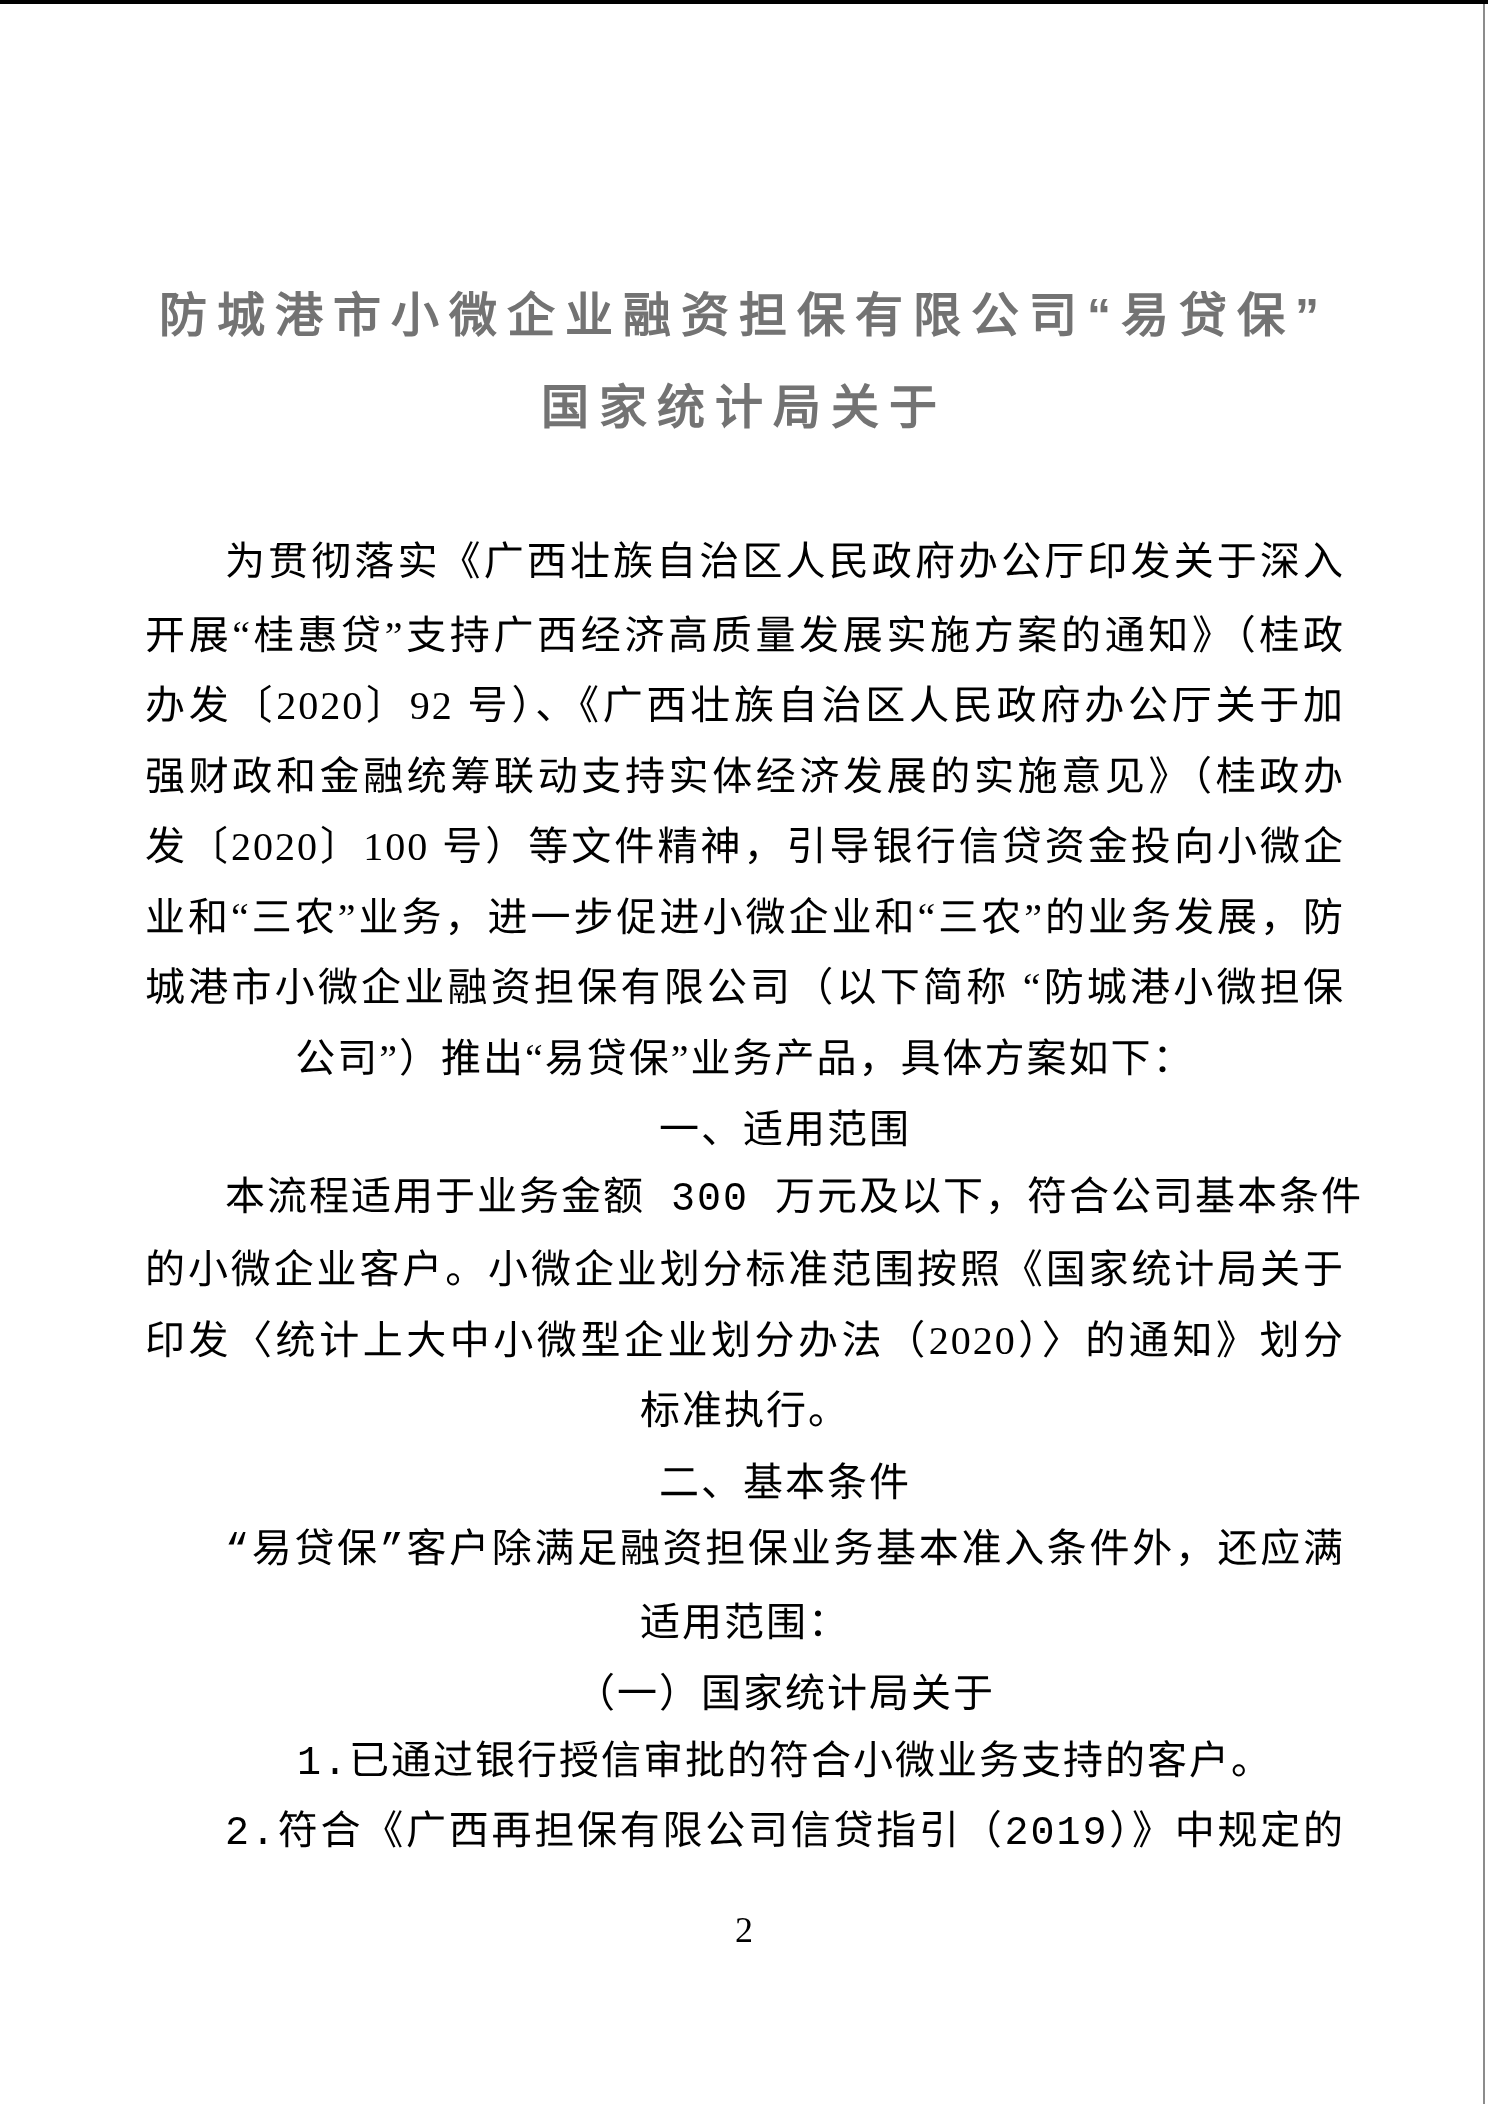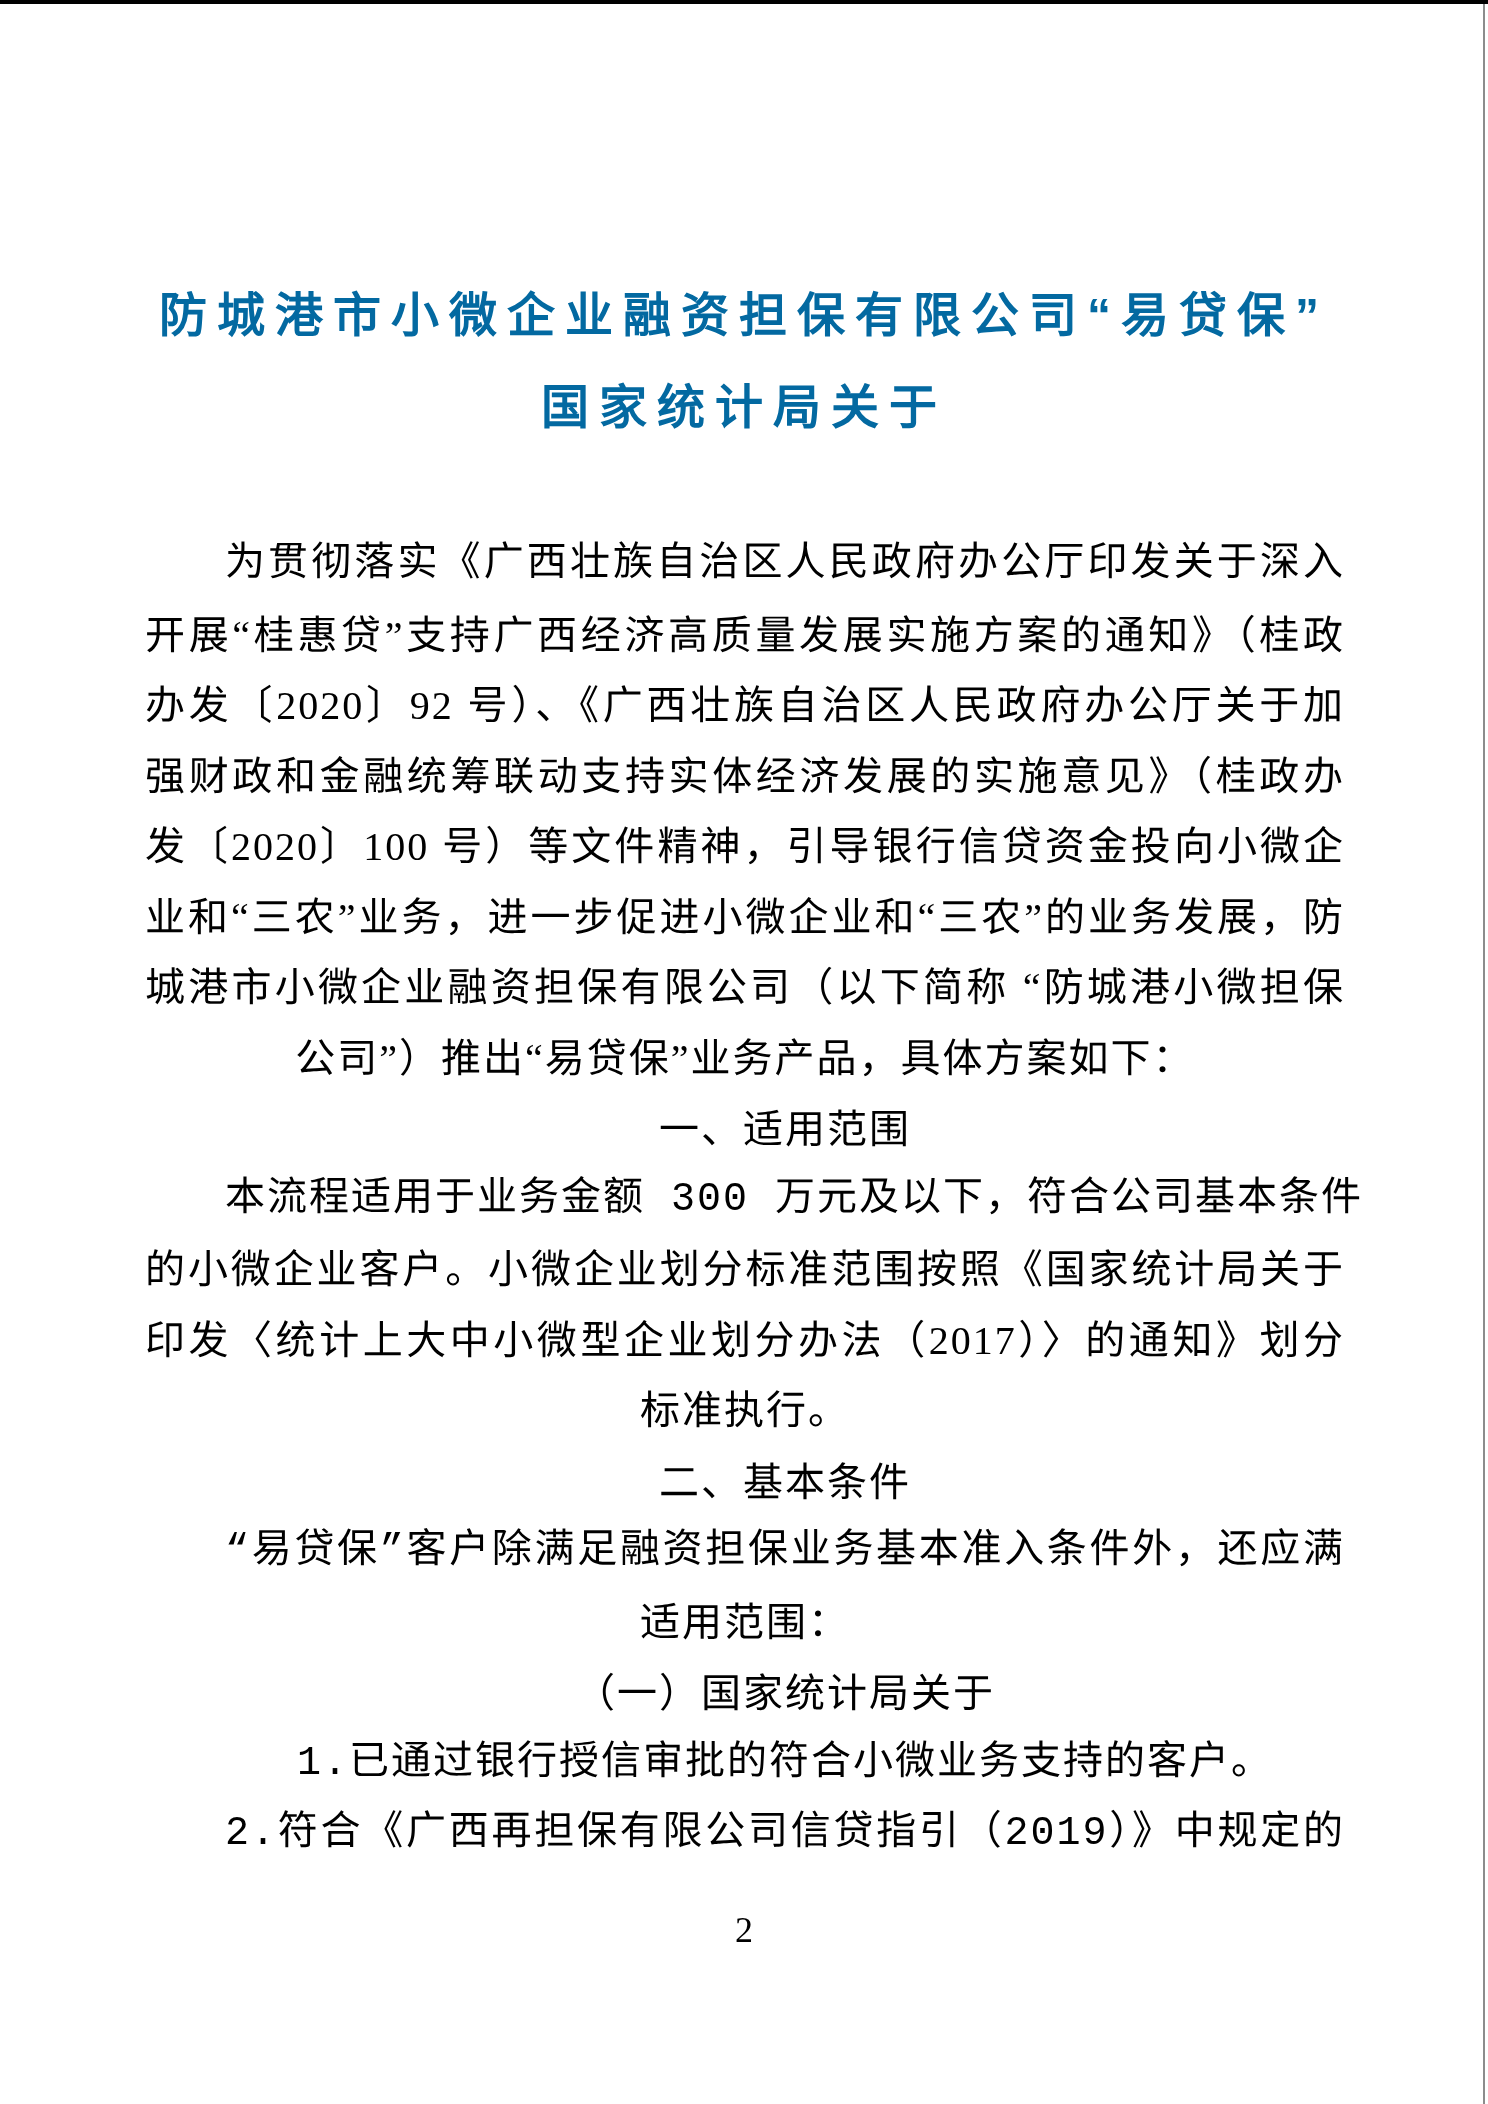--- a/index.html
+++ b/index.html
@@ -30,21 +30,21 @@
     background: #8c8c8c;
   }
   .doc-title {
     padding-top: 270px;
     text-align: center;
     font-family: "Liberation Sans", "DejaVu Sans", sans-serif;
     font-weight: bold;
     font-size: 48px;
     line-height: 92px;
     letter-spacing: 10px;
-    color: #0369a1;
+    color: #737373;
   }
   .doc-body {
     margin: 76px 0 0 145px;
     width: 1200px;
     font-size: 40px;
     letter-spacing: 2px;
     color: #000000;
   }
   .line {
     line-height: 70.5px;
@@ -94,21 +94,21 @@
       <div class="line para fill">开展“桂惠贷”支持广西经济高质量发展实施方案的通知》（桂政</div>
       <div class="line para fill">办发〔2020〕92 号）、《广西壮族自治区人民政府办公厅关于加</div>
       <div class="line para fill">强财政和金融统筹联动支持实体经济发展的实施意见》（桂政办</div>
       <div class="line para fill">发〔2020〕100 号）等文件精神，引导银行信贷资金投向小微企</div>
       <div class="line para fill">业和“三农”业务，进一步促进小微企业和“三农”的业务发展，防</div>
       <div class="line para fill">城港市小微企业融资担保有限公司（以下简称 “防城港小微担保</div>
       <div class="line para">公司”）推出“易贷保”业务产品，具体方案如下：</div>
       <div class="line heading first">一、适用范围</div>
       <div class="line para first fill">本流程适用于业务金额 300 万元及以下，符合公司基本条件</div>
       <div class="line para fill">的小微企业客户。小微企业划分标准范围按照《国家统计局关于</div>
-      <div class="line para fill">印发〈统计上大中小微型企业划分办法（2017）〉的通知》划分</div>
+      <div class="line para fill">印发〈统计上大中小微型企业划分办法（2020）〉的通知》划分</div>
       <div class="line para">标准执行。</div>
       <div class="line heading first">二、基本条件</div>
       <div class="line para first fill">“易贷保”客户除满足融资担保业务基本准入条件外，还应满</div>
       <div class="line para">适用范围：</div>
       <div class="line heading first">（一）国家统计局关于</div>
       <div class="line item first">1.已通过银行授信审批的符合小微业务支持的客户。</div>
       <div class="line item first fill">2.符合《广西再担保有限公司信贷指引（2019）》中规定的</div>
     </div>
 
   <div class="page-footer">

